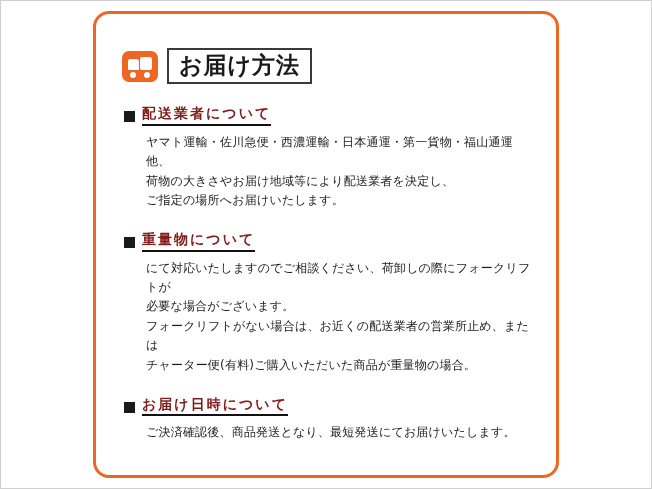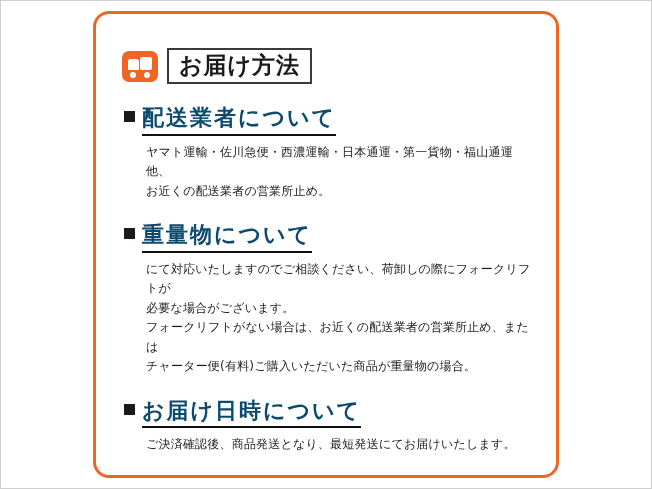--- a/index.html
+++ b/index.html
@@ -112,23 +112,23 @@
     margin-bottom: 7px;
   }
   .bullet {
     width: 11px;
     height: 11px;
     background: #1a1a1a;
     margin-top: 7px;
     flex: 0 0 auto;
   }
   .section-title {
-    font-size: 22px;
+    font-size: 14px;
     font-weight: bold;
-    color: #0c4a6e;
+    color: #7f1d1d;
     letter-spacing: 2px;
     border-bottom: 2px solid #111111;
     padding-bottom: 1px;
     line-height: 1.3;
   }
   .section-body {
     padding-left: 22px;
     font-size: 12px;
     color: #1c1c1c;
     line-height: 1.62;
@@ -155,21 +155,22 @@
         <div class="title-box">お届け方法</div>
       </div>
 
       <div class="section">
         <div class="section-head">
           <span class="bullet"></span>
           <span class="section-title">配送業者について</span>
         </div>
         <div class="section-body">
           <p>ヤマト運輸・佐川急便・西濃運輸・日本通運・第一貨物・福山通運他、</p>
-          <p>お近くの配送業者の営業所止め。</p>
+          <p>荷物の大きさやお届け地域等により配送業者を決定し、</p>
+          <p>ご指定の場所へお届けいたします。</p>
         </div>
       </div>
 
       <div class="section">
         <div class="section-head">
           <span class="bullet"></span>
           <span class="section-title">重量物について</span>
         </div>
         <div class="section-body">
           <p>にて対応いたしますのでご相談ください、荷卸しの際にフォークリフトが</p>

